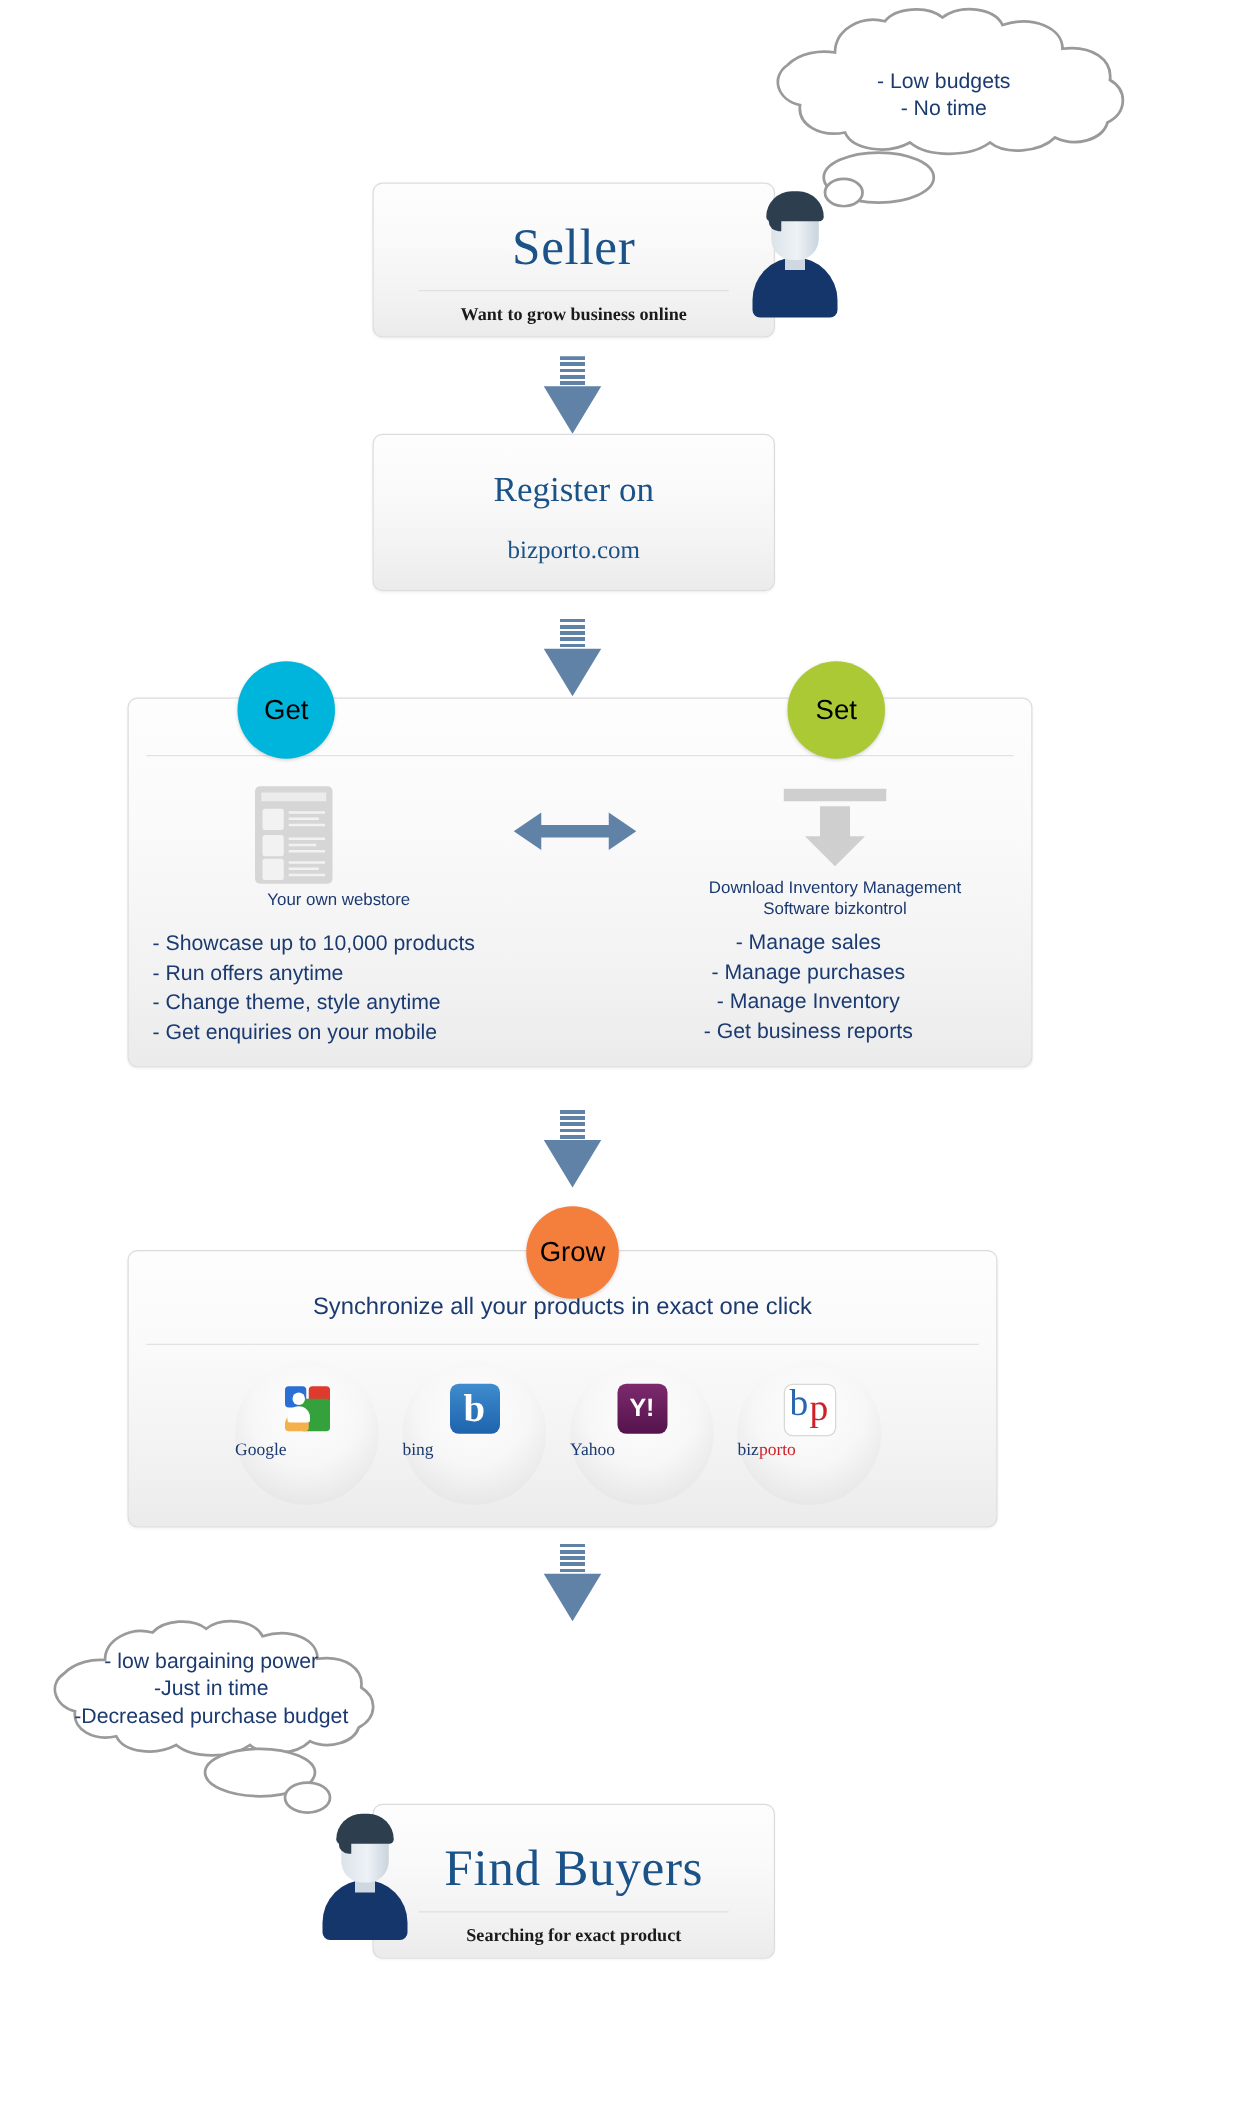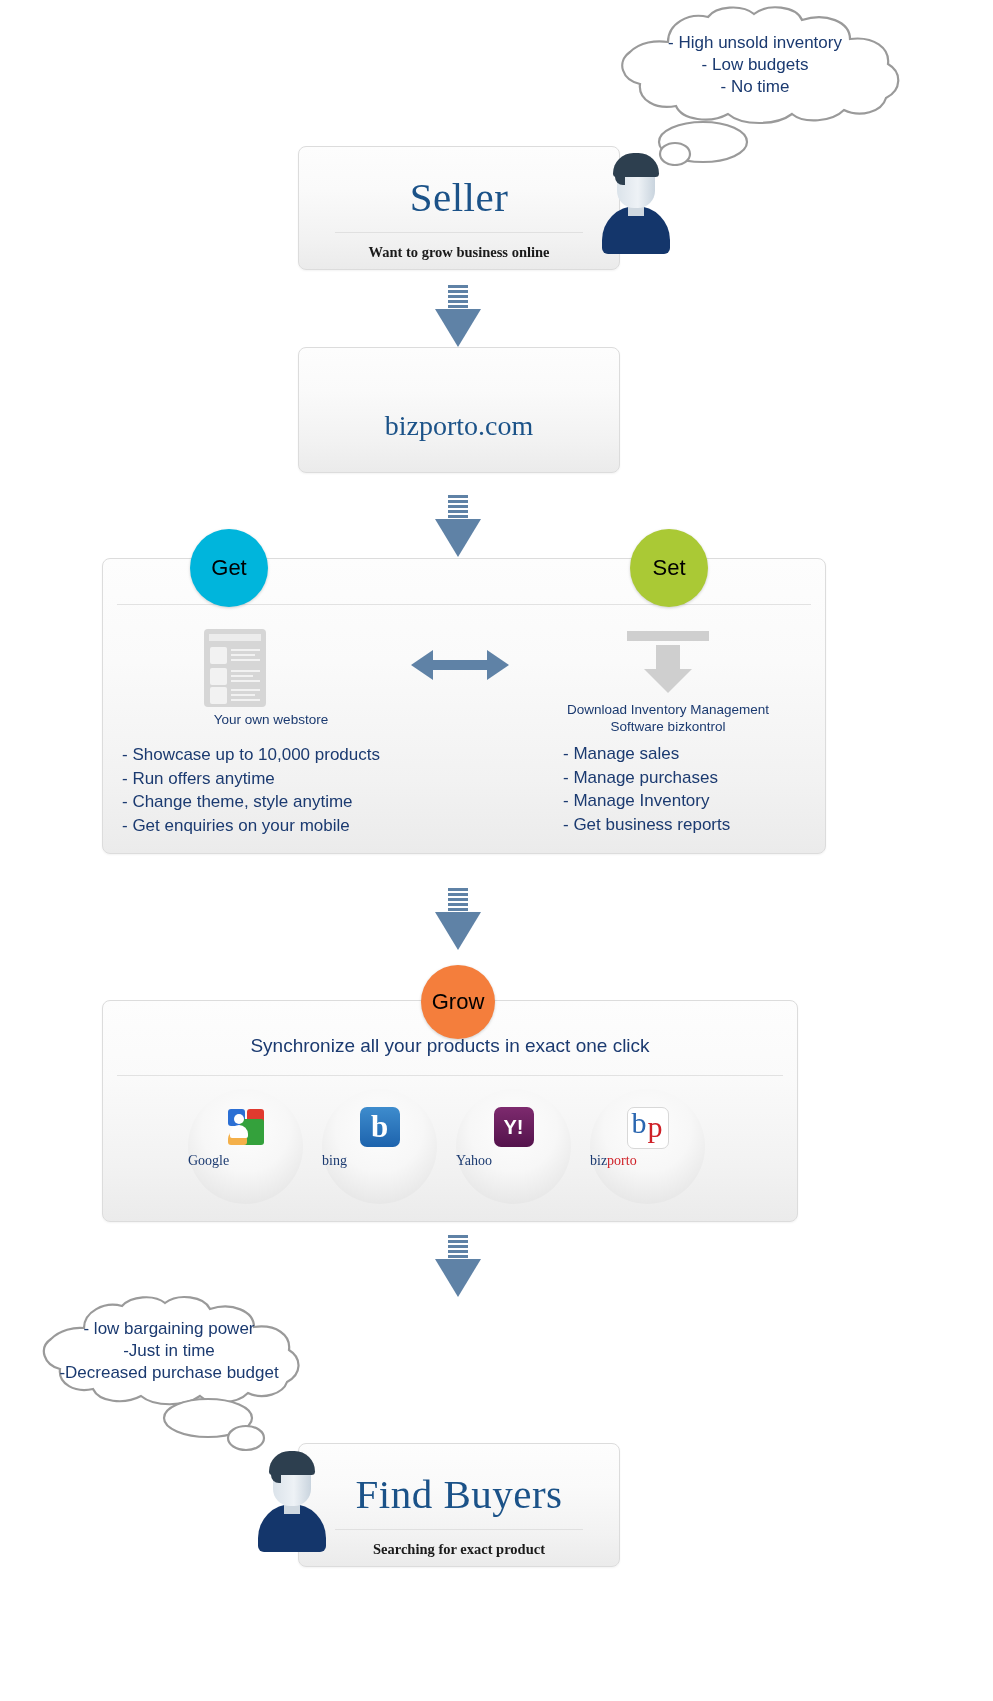--- a/index.html
+++ b/index.html
@@ -161,21 +161,20 @@
 
 <div class="stage">
 
   <div class="cloud-wrap" style="left:590px;top:6px;width:330px;height:122px;">
     <svg width="330" height="122" viewBox="0 0 330 122" fill="none">
       <path d="M78 36 C78 18 98 6 118 11 C126 0 152 -2 164 8 C178 -3 206 0 212 14
                C236 6 260 16 260 33 C284 30 300 42 298 58 C312 66 312 84 296 92
                C292 106 270 112 254 104 C242 116 214 118 202 108 C186 120 152 120 138 108
                C120 118 92 114 86 100 C66 104 48 94 50 78 C32 74 26 56 40 46 C50 36 66 34 78 36 Z" stroke="#9a9a9a" stroke-width="2.2" fill="#ffffff"></path>
     </svg>
-    <div class="cloud-text" style="top:26px;">- High unsold inventory</div>
     <div class="cloud-text" style="top:70px;">- No time</div>
     <div class="cloud-text" style="top:48px;">- Low budgets</div>
   </div>
 
   <svg style="position:absolute;left:655px;top:120px;" width="110" height="46">
     <ellipse cx="48" cy="22" rx="44" ry="20" stroke="#9a9a9a" stroke-width="2.2" fill="#fff"></ellipse>
     <ellipse cx="20" cy="34" rx="15" ry="11" stroke="#9a9a9a" stroke-width="2.2" fill="#fff"></ellipse>
   </svg>
 
   <div class="panel person-box" style="left:298px;top:146px;width:320px;height:122px;">
@@ -189,22 +188,24 @@
     <div class="head"></div>
     <div class="hair"></div>
   </div>
 
   <div class="arrow" style="left:435px;top:285px;">
     <div class="tail"></div>
     <div class="head"></div>
   </div>
 
   <div class="panel" style="left:298px;top:347px;width:320px;height:124px;">
-    <div style="position:absolute;left:0;right:0;top:61px;text-align:center;
-                font-family:'Liberation Serif',serif;font-size:28px;color:#1b5288;line-height:33px;">bizporto.com</div>
+    <div style="position:absolute;left:0;right:0;top:28px;text-align:center;
+                font-family:'Liberation Serif',serif;font-size:28px;color:#1b5288;line-height:33px;">Register on</div>
+    <div style="position:absolute;left:0;right:0;top:76px;text-align:center;
+                font-family:'Liberation Serif',serif;font-size:20px;color:#1b5288;line-height:33px;">bizporto.com</div>
   </div>
 
   <div class="arrow" style="left:435px;top:495px;">
     <div class="tail"></div>
     <div class="head"></div>
   </div>
 
   <div class="panel" style="left:102px;top:558px;width:694px;height:294px;padding-left:28px;">
     <div class="gs-rule" style="left:14px;right:14px;top:45px;"></div>
 
@@ -237,21 +238,21 @@
       <div class="rhead"></div>
     </div>
 
     <div class="dl" style="left:524px;top:72px;">
       <div class="bar"></div>
       <div class="stem"></div>
       <div class="tip"></div>
     </div>
     <div class="gs-cap" style="left:400px;width:330px;top:142px;">Download Inventory Management</div>
     <div class="gs-cap" style="left:400px;width:330px;top:159px;">Software bizkontrol</div>
-    <div class="bullets" style="left:460px;top:183px;">
+    <div class="bullets" style="left:460px;top:183px;text-align:center;">
       <div>- Manage sales</div>
       <div>- Manage purchases</div>
       <div>- Manage Inventory</div>
       <div>- Get business reports</div>
     </div>
   </div>
 
   <div class="badge" style="left:190px;top:529px;width:78px;height:78px;background:#00b5dc;">Get</div>
   <div class="badge" style="left:630px;top:529px;width:78px;height:78px;background:#aac935;">Set</div>
 

